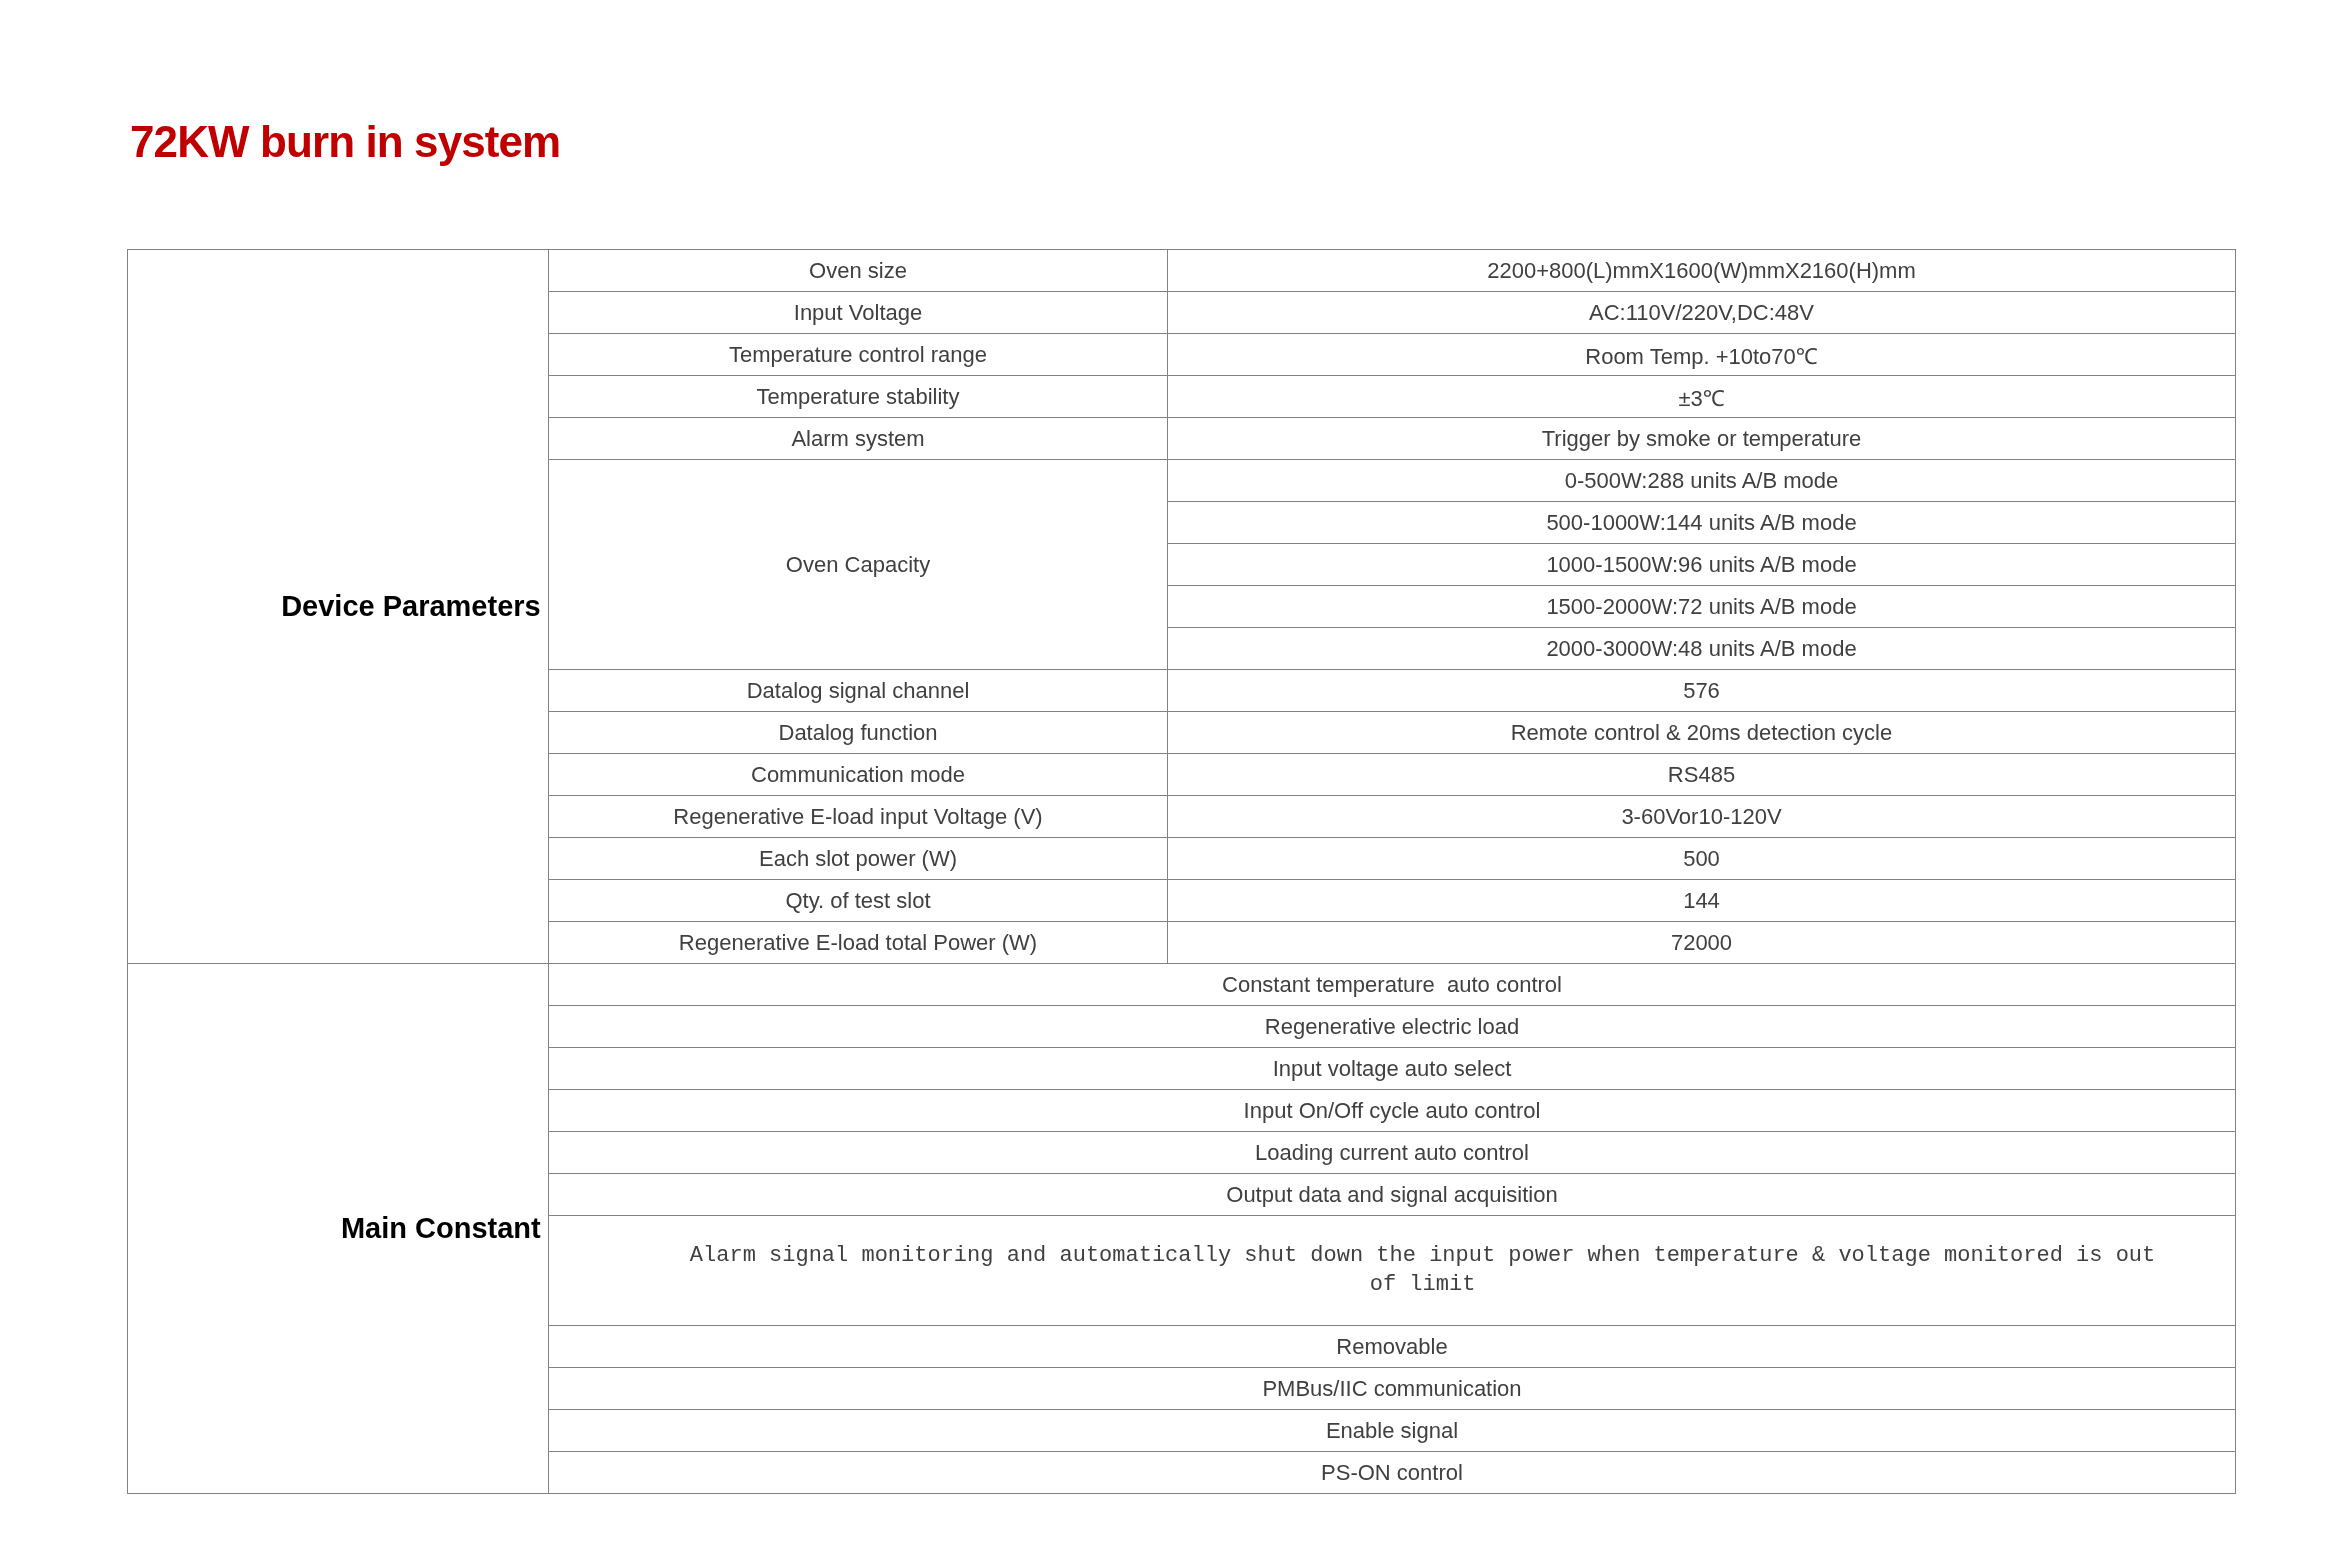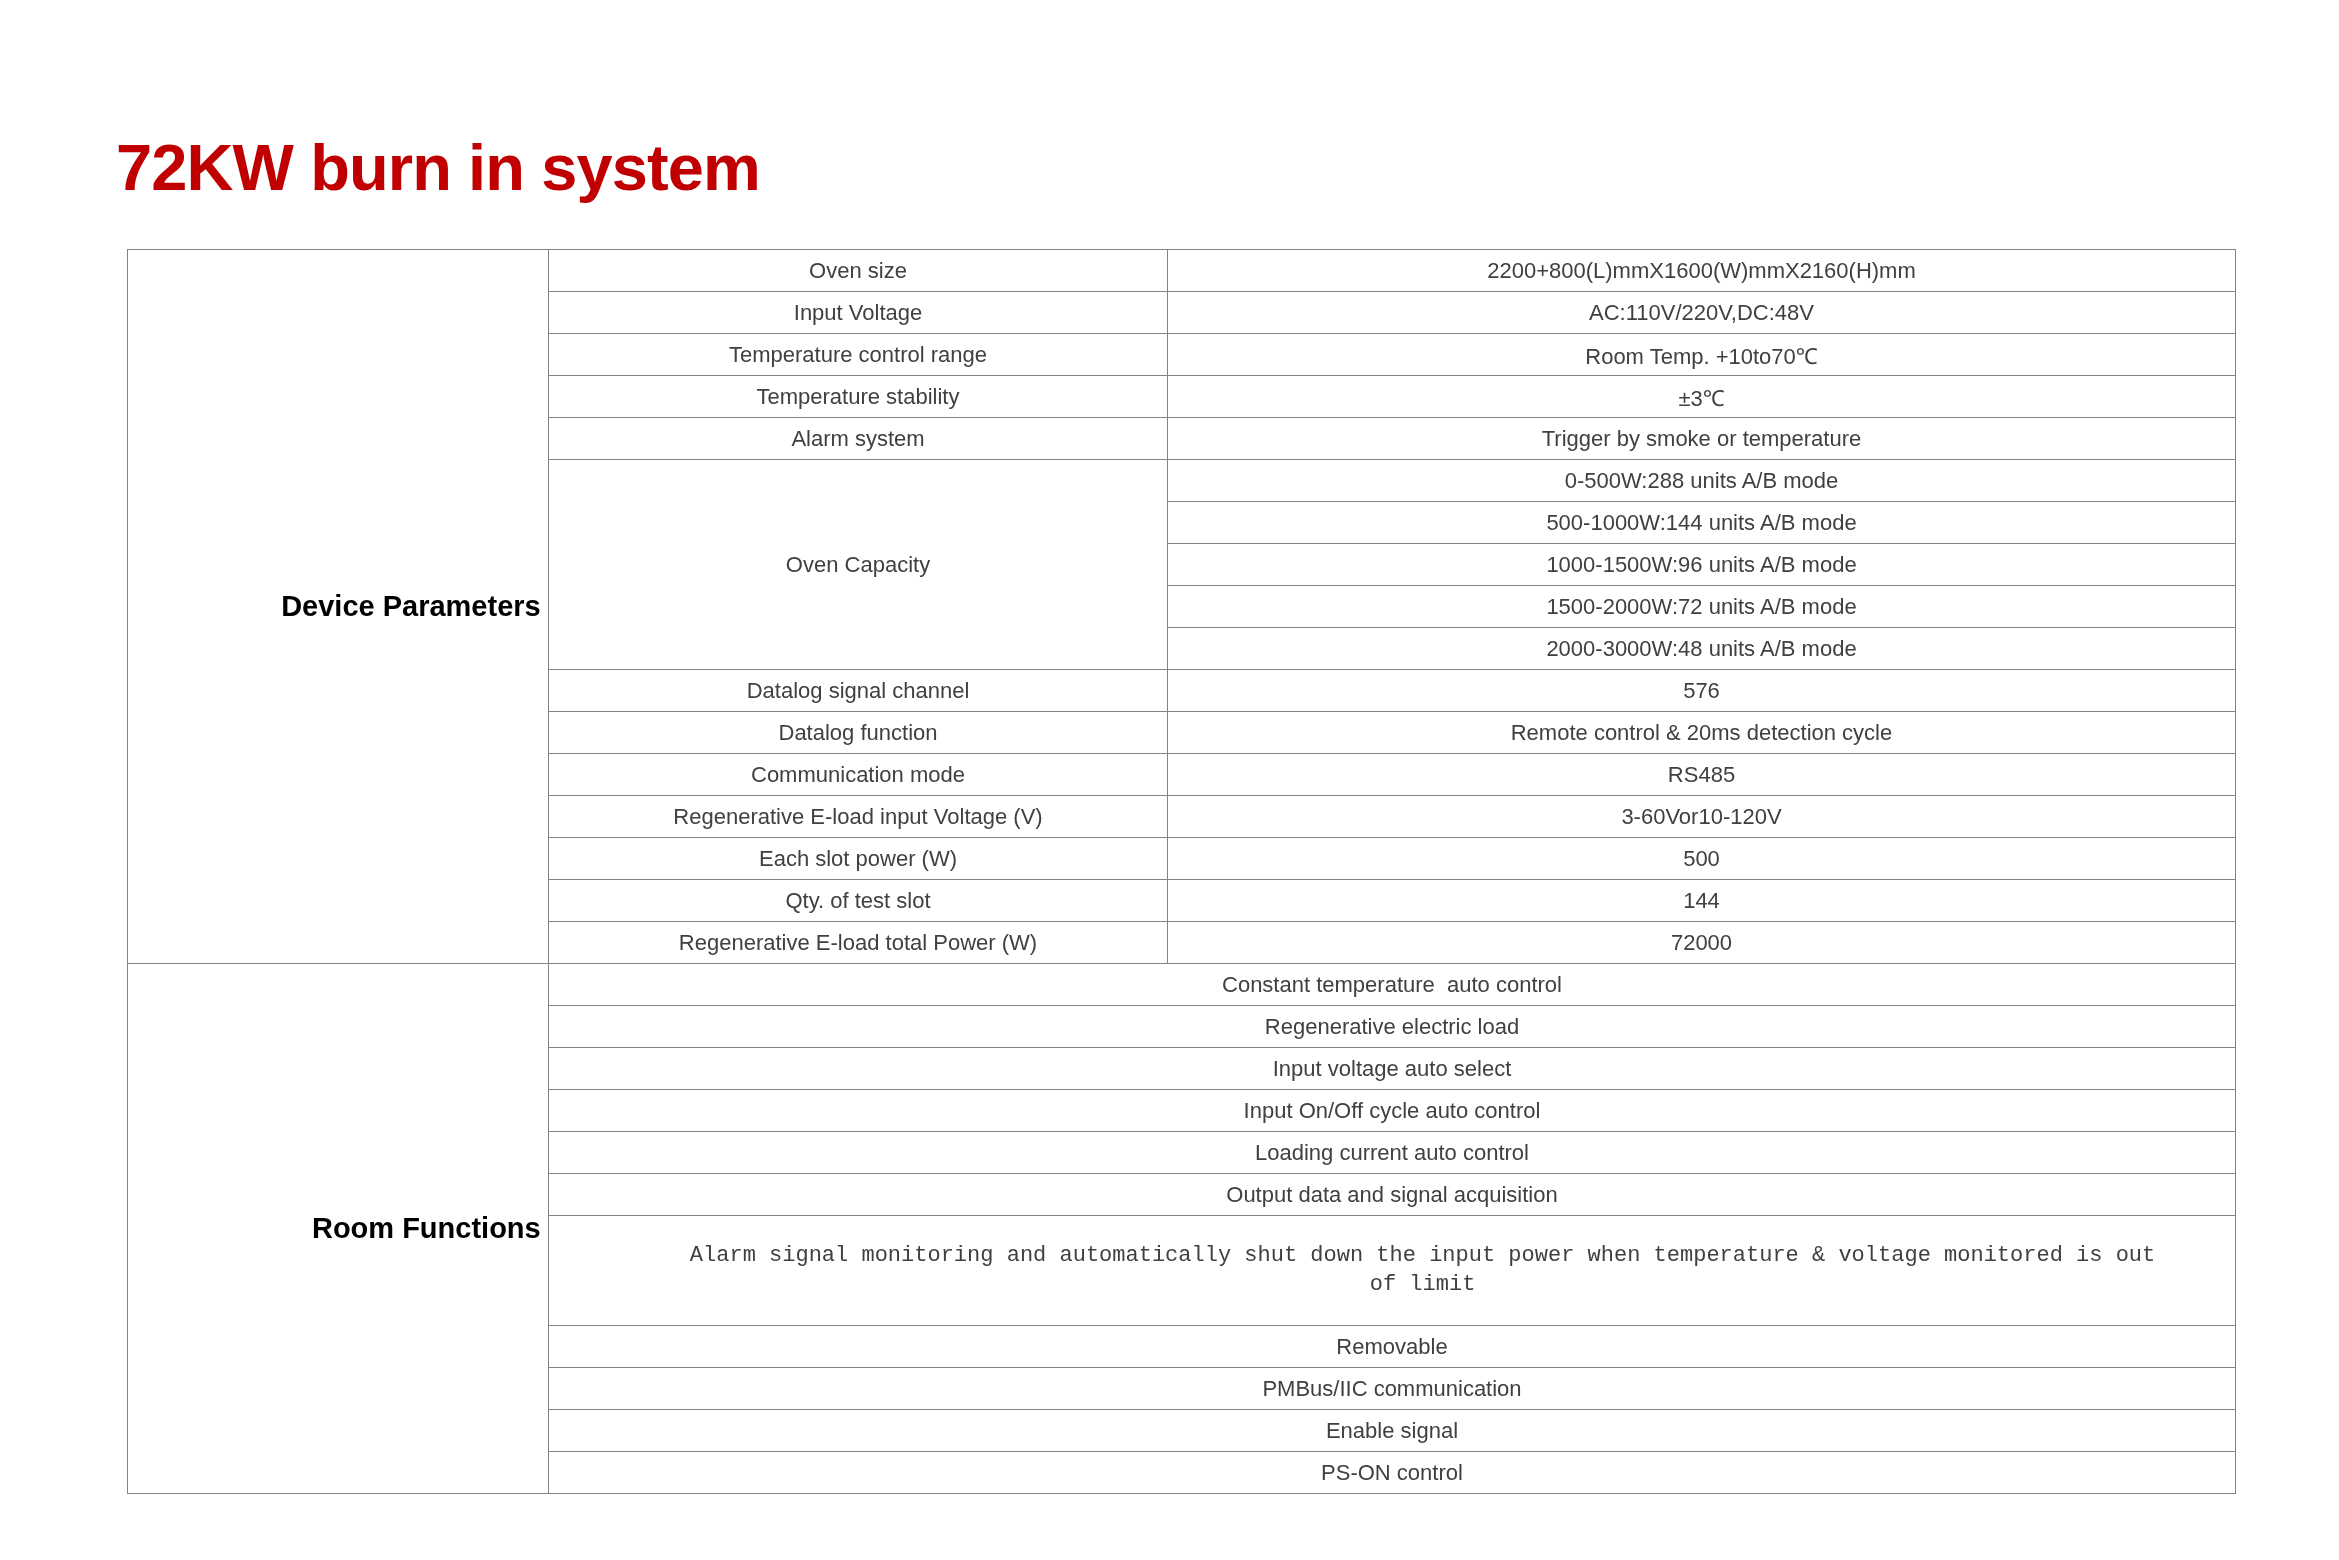--- a/index.html
+++ b/index.html
@@ -8,23 +8,23 @@
     background: #ffffff;
   }
   body {
     position: relative;
     width: 2339px;
     height: 1561px;
     font-family: "Liberation Sans", sans-serif;
   }
   .slide-title {
     position: absolute;
-    left: 116px;
+    left: 130px;
     top: 91px;
-    font-size: 65px;
+    font-size: 44px;
     line-height: 1;
     font-weight: bold;
     color: #C00000;
     letter-spacing: -0.9px;
     white-space: nowrap;
   }
   .table-wrap {
     position: absolute;
     left: 127px;
     top: 249px;
@@ -137,21 +137,21 @@
         <td>Qty. of test slot</td>
         <td>144</td>
       </tr>
       <tr>
         <td>Regenerative E-load total Power (W)</td>
         <td>72000</td>
       </tr>
     </tbody>
     <tbody>
       <tr>
-        <th class="section-header sec-top" rowspan="11">Room Functions</th>
+        <th class="section-header sec-top" rowspan="11">Main Constant</th>
         <td class="func-cell sec-top" colspan="2">Constant temperature  auto control</td>
       </tr>
       <tr>
         <td class="func-cell" colspan="2">Regenerative electric load</td>
       </tr>
       <tr>
         <td class="func-cell" colspan="2">Input voltage auto select</td>
       </tr>
       <tr>
         <td class="func-cell" colspan="2">Input On/Off cycle auto control</td>

